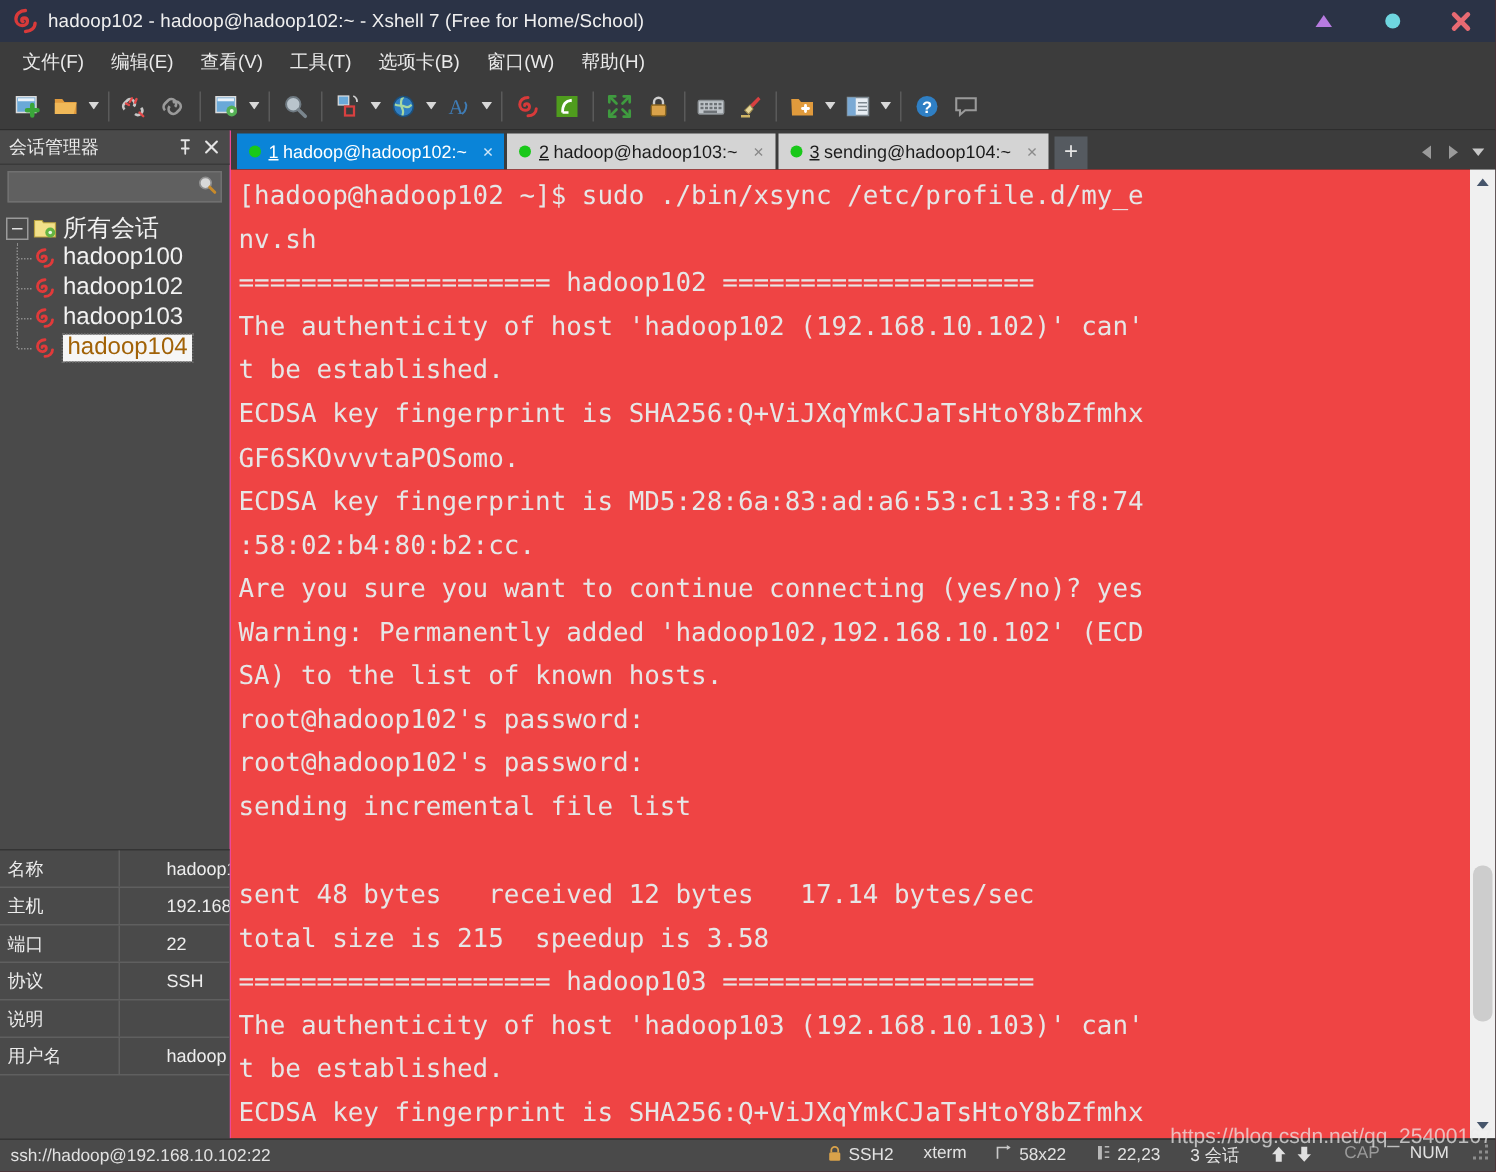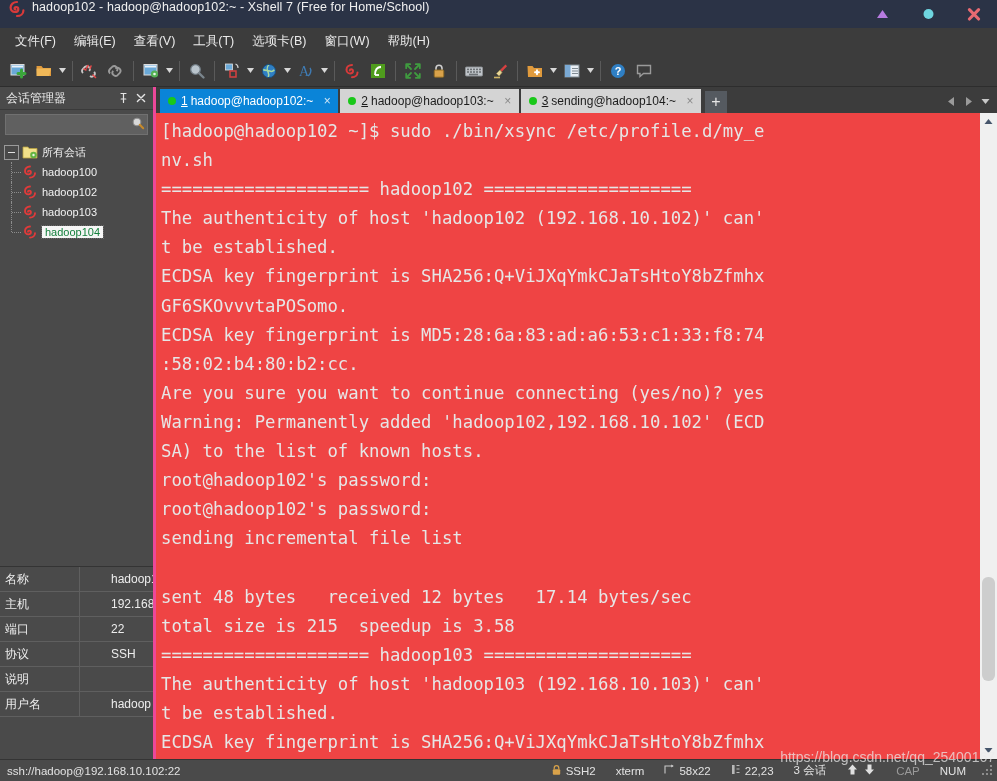--- a/index.html
+++ b/index.html
@@ -18,21 +18,21 @@
     width: 997px; height: 781px;
     display: flex; flex-direction: column;
     background: #3c3c3c;
     position: relative;
   }
 
   
   .titlebar {
     height: 28px; flex: none;
     background: #2b3346;
-    display: flex; align-items: flex-start;
+    display: flex; align-items: center;
     padding: 0 0 0 8px;
     position: relative;
   }
   .title-icon { width: 18px; height: 18px; flex: none; margin-right: 6px; }
   .title-text {
     font-size: 12.5px; color: #f0f0f0;
     white-space: nowrap; letter-spacing: .1px;
   }
   .win-controls {
     margin-left: auto; display: flex; align-items: center;
@@ -79,21 +79,21 @@
   }
 
   
   .body-split { flex: 1; display: flex; min-height: 0; }
 
   
   .sidebar {
     width: 153px; flex: none;
     background: #4a4a4a;
     display: flex; flex-direction: column;
-    border-right: 3px solid #ec4899;
+    border-right: 1px solid #ec4899;
   }
   .sb-header {
     height: 22px; flex: none;
     display: flex; align-items: center;
     padding: 0 4px 0 6px;
     background: #4a4a4a;
     border-bottom: 1px solid #3a3a3a;
   }
   .sb-title { font-size: 12px; color: #ececec; white-space: nowrap; }
   .sb-hdr-btns { margin-left: auto; display: flex; gap: 2px; }
@@ -125,32 +125,32 @@
   .tree-expander {
     width: 13px; height: 13px; flex: none;
     border: 1px solid #9a9a9a; background: #4a4a4a;
     display: flex; align-items: center; justify-content: center;
     margin-right: 3px;
   }
   .tree-expander span {
     display: block; width: 7px; height: 1px; background: #e0e0e0;
   }
   .tree-icon { width: 16px; height: 16px; flex: none; margin-right: 4px; }
-  .tree-label { font-size: 11px; color: #f2f2f2; }
+  .tree-label { font-size: 16px; color: #f2f2f2; }
   .child-row { padding-left: 22px; position: relative; }
   .child-row .guide {
     position: absolute; left: 11px; top: 0; bottom: 0; width: 1px;
     border-left: 1px dotted #8c8c8c;
   }
   .child-row .guide-h {
     position: absolute; left: 12px; top: 10px; width: 9px; height: 1px;
     border-top: 1px dotted #8c8c8c;
   }
   .child-row.selected .tree-label {
-    background: #f6f6f6; color: #15803d; padding: 0 3px;
+    background: #f6f6f6; color: #a16207; padding: 0 3px;
     outline: 1px dotted #6a6a6a;
   }
 
   
   .props {
     flex: none; height: 192px;
     border-top: 1px solid #343434;
     background: #4a4a4a;
     display: flex; flex-direction: column;
   }
@@ -264,21 +264,21 @@
     border-top: 1px solid #343434;
     font-size: 11.5px; color: #e2e2e2;
     position: relative;
   }
   .sb-cell {
     display: flex; align-items: center; gap: 4px;
     padding: 0 10px;
     white-space: nowrap;
   }
   .sb-left { padding-left: 7px; }
-  .sb-right { margin-left: auto; display: flex; align-items: center; }
+  .sb-right { margin-left: auto; display: flex; align-items: flex-start; }
   .sb-dim { color: #9a9a9a; }
   .grip {
     width: 12px; height: 12px; margin: 0 3px 0 6px;
     position: relative;
   }
   .grip i {
     position: absolute; width: 2px; height: 2px; background: #8d8d8d;
   }
   .watermark {
     position: absolute;

